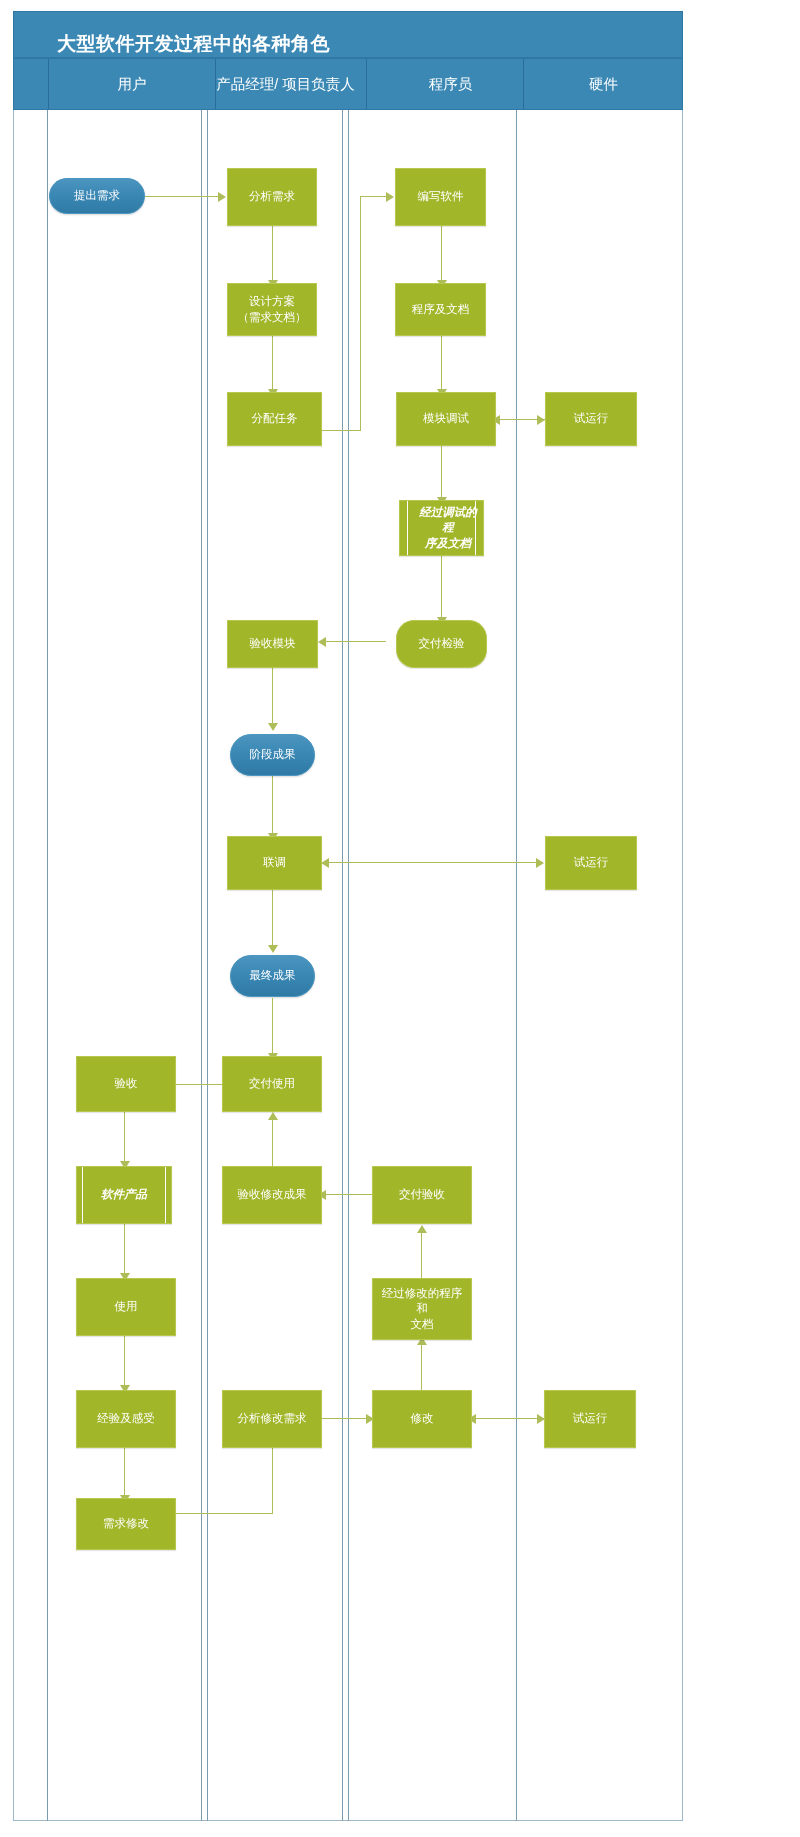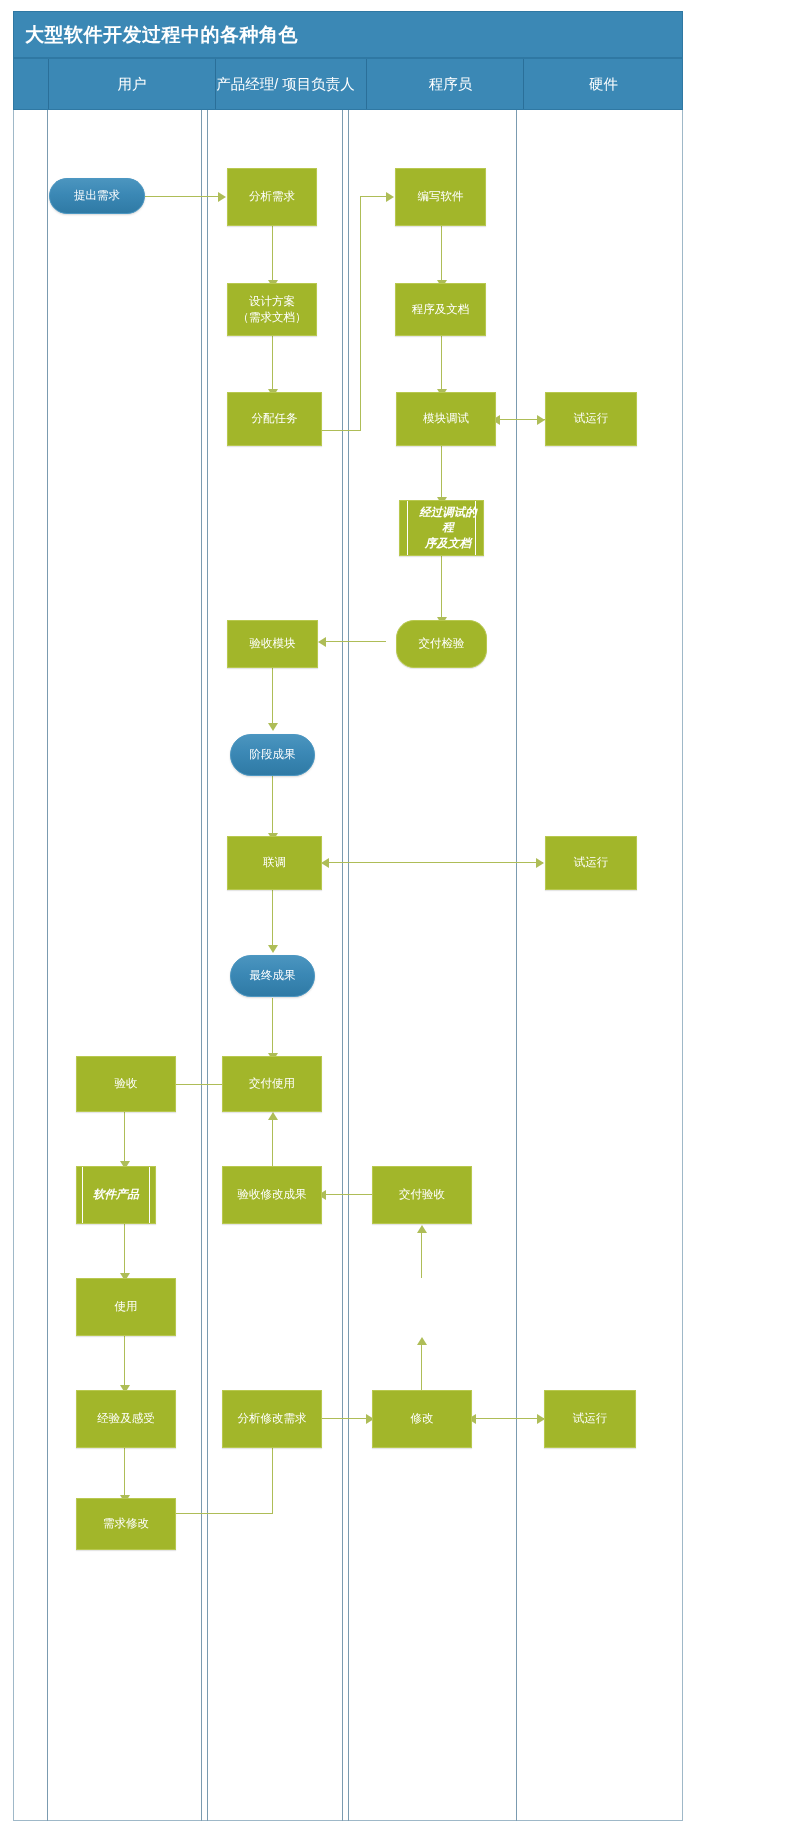--- a/index.html
+++ b/index.html
@@ -24,21 +24,21 @@
   }
 
   
   .title-band{
     position:absolute;
     left:13px; top:11px;
     width:670px; height:47px;
     background:#3b88b5;
     box-sizing:border-box;
     border:1px solid #2f78a3;
-    display:flex; align-items:center;
+    display:flex; align-items:flex-end;padding-left:32px;
   }
   .title-band .title-text{
     color:#ffffff;
     font-size:19px;
     font-weight:bold;
     letter-spacing:.5px;
     padding-left:11px;
     white-space:nowrap;
   }
 
@@ -339,36 +339,40 @@
   </div>
 
   <div class="node proc" style="left:222px;top:1056px;width:100px;height:56px;">
     <span class="lbl">交付使用</span>
   </div>
 
   <div class="node proc" style="left:76px;top:1056px;width:100px;height:56px;">
     <span class="lbl">验收</span>
   </div>
 
-  <div class="node doc doc2" style="left:76px;top:1166px;width:80px;height:58px;">
+  <div class="node doc doc2" style="left:76px;top:1166px;width:96px;height:58px;">
     <span class="lbl">软件产品</span>
   </div>
 
   <div class="node proc" style="left:222px;top:1166px;width:100px;height:58px;">
     <span class="lbl">验收修改成果</span>
   </div>
 
   <div class="node proc" style="left:372px;top:1166px;width:100px;height:58px;">
     <span class="lbl">交付验收</span>
   </div>
 
   <div class="node proc" style="left:76px;top:1278px;width:100px;height:58px;">
     <span class="lbl">使用</span>
   </div>
 
+  <div class="node proc" style="left:372px;top:1278px;width:100px;height:62px;">
+    <span class="lbl">经过修改的程序和
+文档</span>
+  </div>
 
   <div class="node proc" style="left:76px;top:1390px;width:100px;height:58px;">
     <span class="lbl">经验及感受</span>
   </div>
 
   <div class="node proc" style="left:222px;top:1390px;width:100px;height:58px;">
     <span class="lbl">分析修改需求</span>
   </div>
 
   <div class="node proc" style="left:372px;top:1390px;width:100px;height:58px;">

